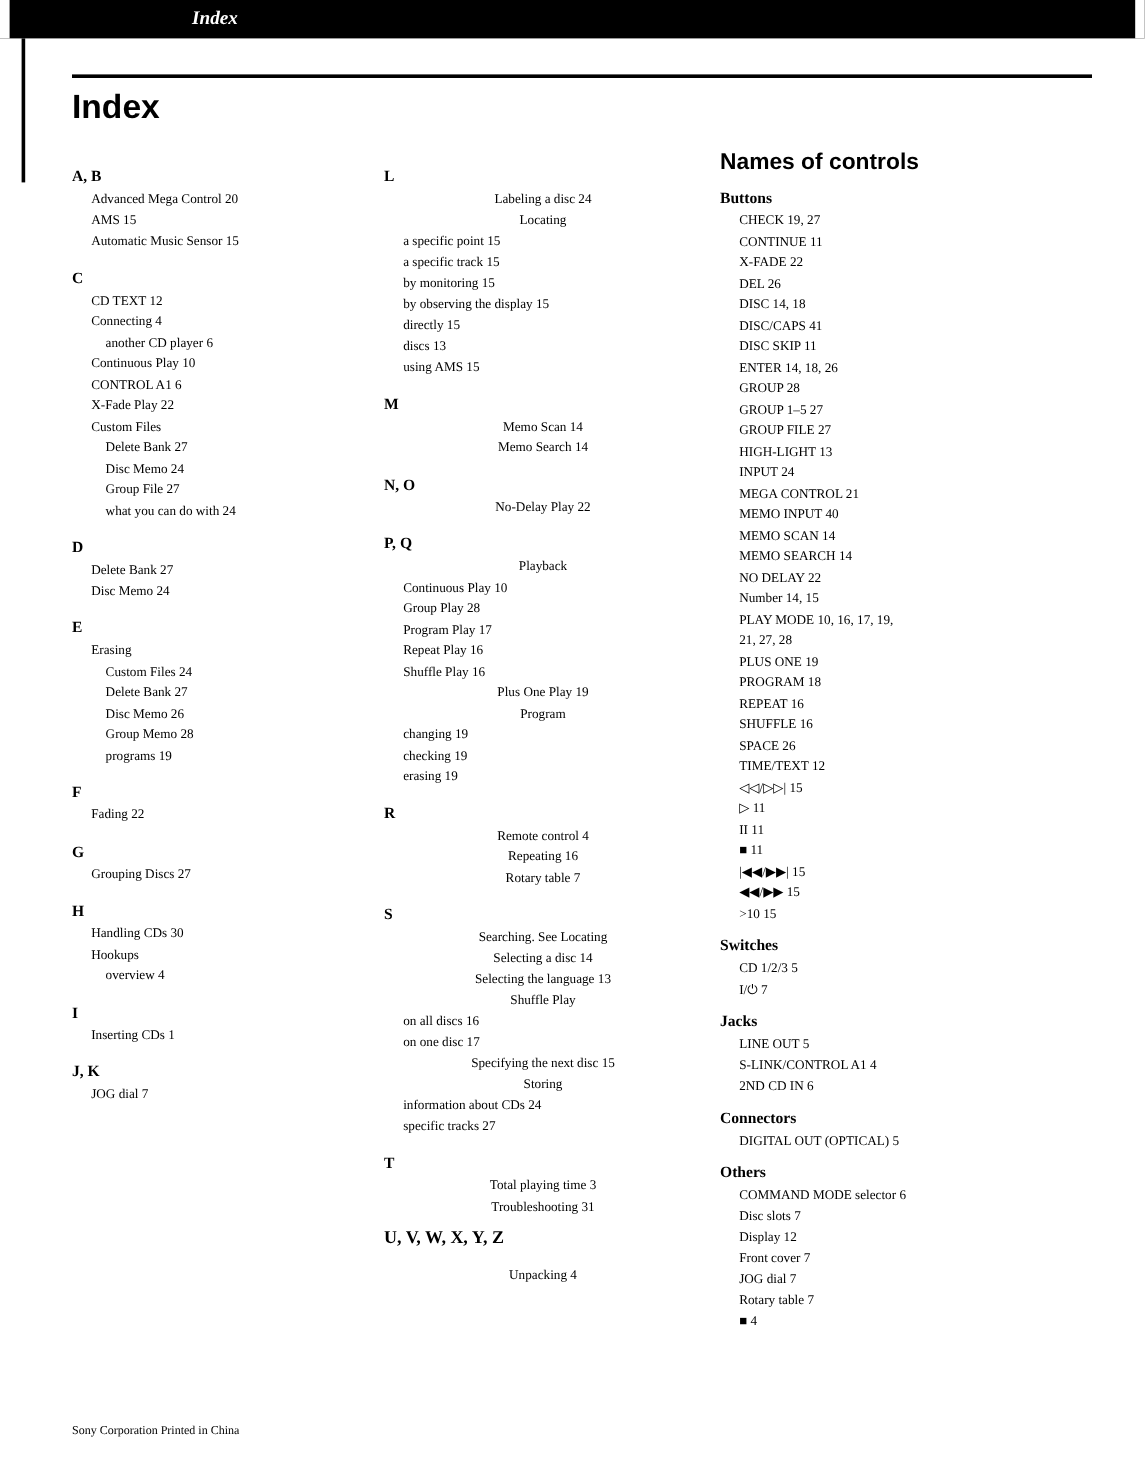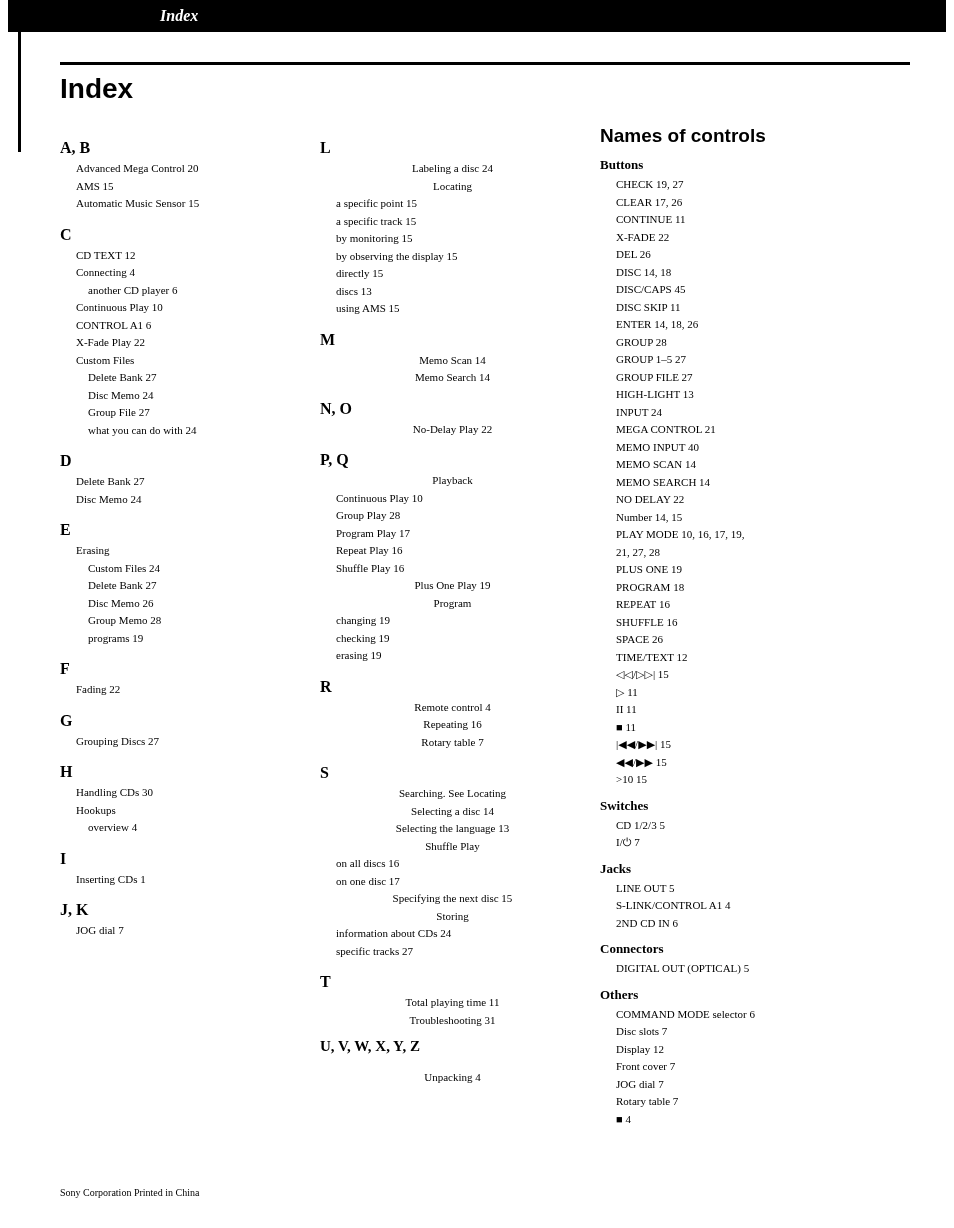--- a/index.html
+++ b/index.html
@@ -64,21 +64,21 @@
       font-family: Arial, sans-serif;
     }
 
     
     .col1, .col2, .col3 {
       padding-right: 15px;
       padding-top: 0;
     }
 
     .section-letter {
-      font-size: 16px;
+      font-size: 13px;
       font-weight: bold;
       margin-top: 14px;
       margin-bottom: 3px;
     }
     .section-letter-large {
       font-size: 15px;
       font-weight: bold;
       margin-top: 10px;
       margin-bottom: 14px;
     }
@@ -228,36 +228,35 @@
       <div class="entry">Selecting a disc  14</div>
       <div class="entry">Selecting the language  13</div>
       <div class="entry">Shuffle Play</div>
       <div class="entry-indent1">on all discs  16</div>
       <div class="entry-indent1">on one disc  17</div>
       <div class="entry">Specifying the next disc  15</div>
       <div class="entry">Storing</div>
       <div class="entry-indent1">information about CDs  24</div>
       <div class="entry-indent1">specific tracks  27</div>
       <div class="section-letter">T</div>
-      <div class="entry">Total playing time  11</div>
+      <div class="entry">Total playing time  3</div>
       <div class="entry">Troubleshooting  31</div>
       <div class="section-letter-large">U, V, W, X, Y, Z</div>
       <div class="entry">Unpacking  4</div>
     </div>
 
   <div class="col3" id="col3-content">
       <div class="names-title">Names of controls</div>
       <div class="subsection-title">Buttons</div>
       <div class="entry-indent1">CHECK  19, 27</div>
-      <div class="entry-indent1">CLEAR  17, 26</div>
       <div class="entry-indent1">CONTINUE  11</div>
       <div class="entry-indent1">X-FADE  22</div>
       <div class="entry-indent1">DEL  26</div>
       <div class="entry-indent1">DISC  14, 18</div>
-      <div class="entry-indent1">DISC/CAPS  45</div>
+      <div class="entry-indent1">DISC/CAPS  41</div>
       <div class="entry-indent1">DISC SKIP  11</div>
       <div class="entry-indent1">ENTER  14, 18, 26</div>
       <div class="entry-indent1">GROUP  28</div>
       <div class="entry-indent1">GROUP 1–5  27</div>
       <div class="entry-indent1">GROUP FILE  27</div>
       <div class="entry-indent1">HIGH-LIGHT  13</div>
       <div class="entry-indent1">INPUT  24</div>
       <div class="entry-indent1">MEGA CONTROL  21</div>
       <div class="entry-indent1">MEMO INPUT  40</div>
       <div class="entry-indent1">MEMO SCAN  14</div>

